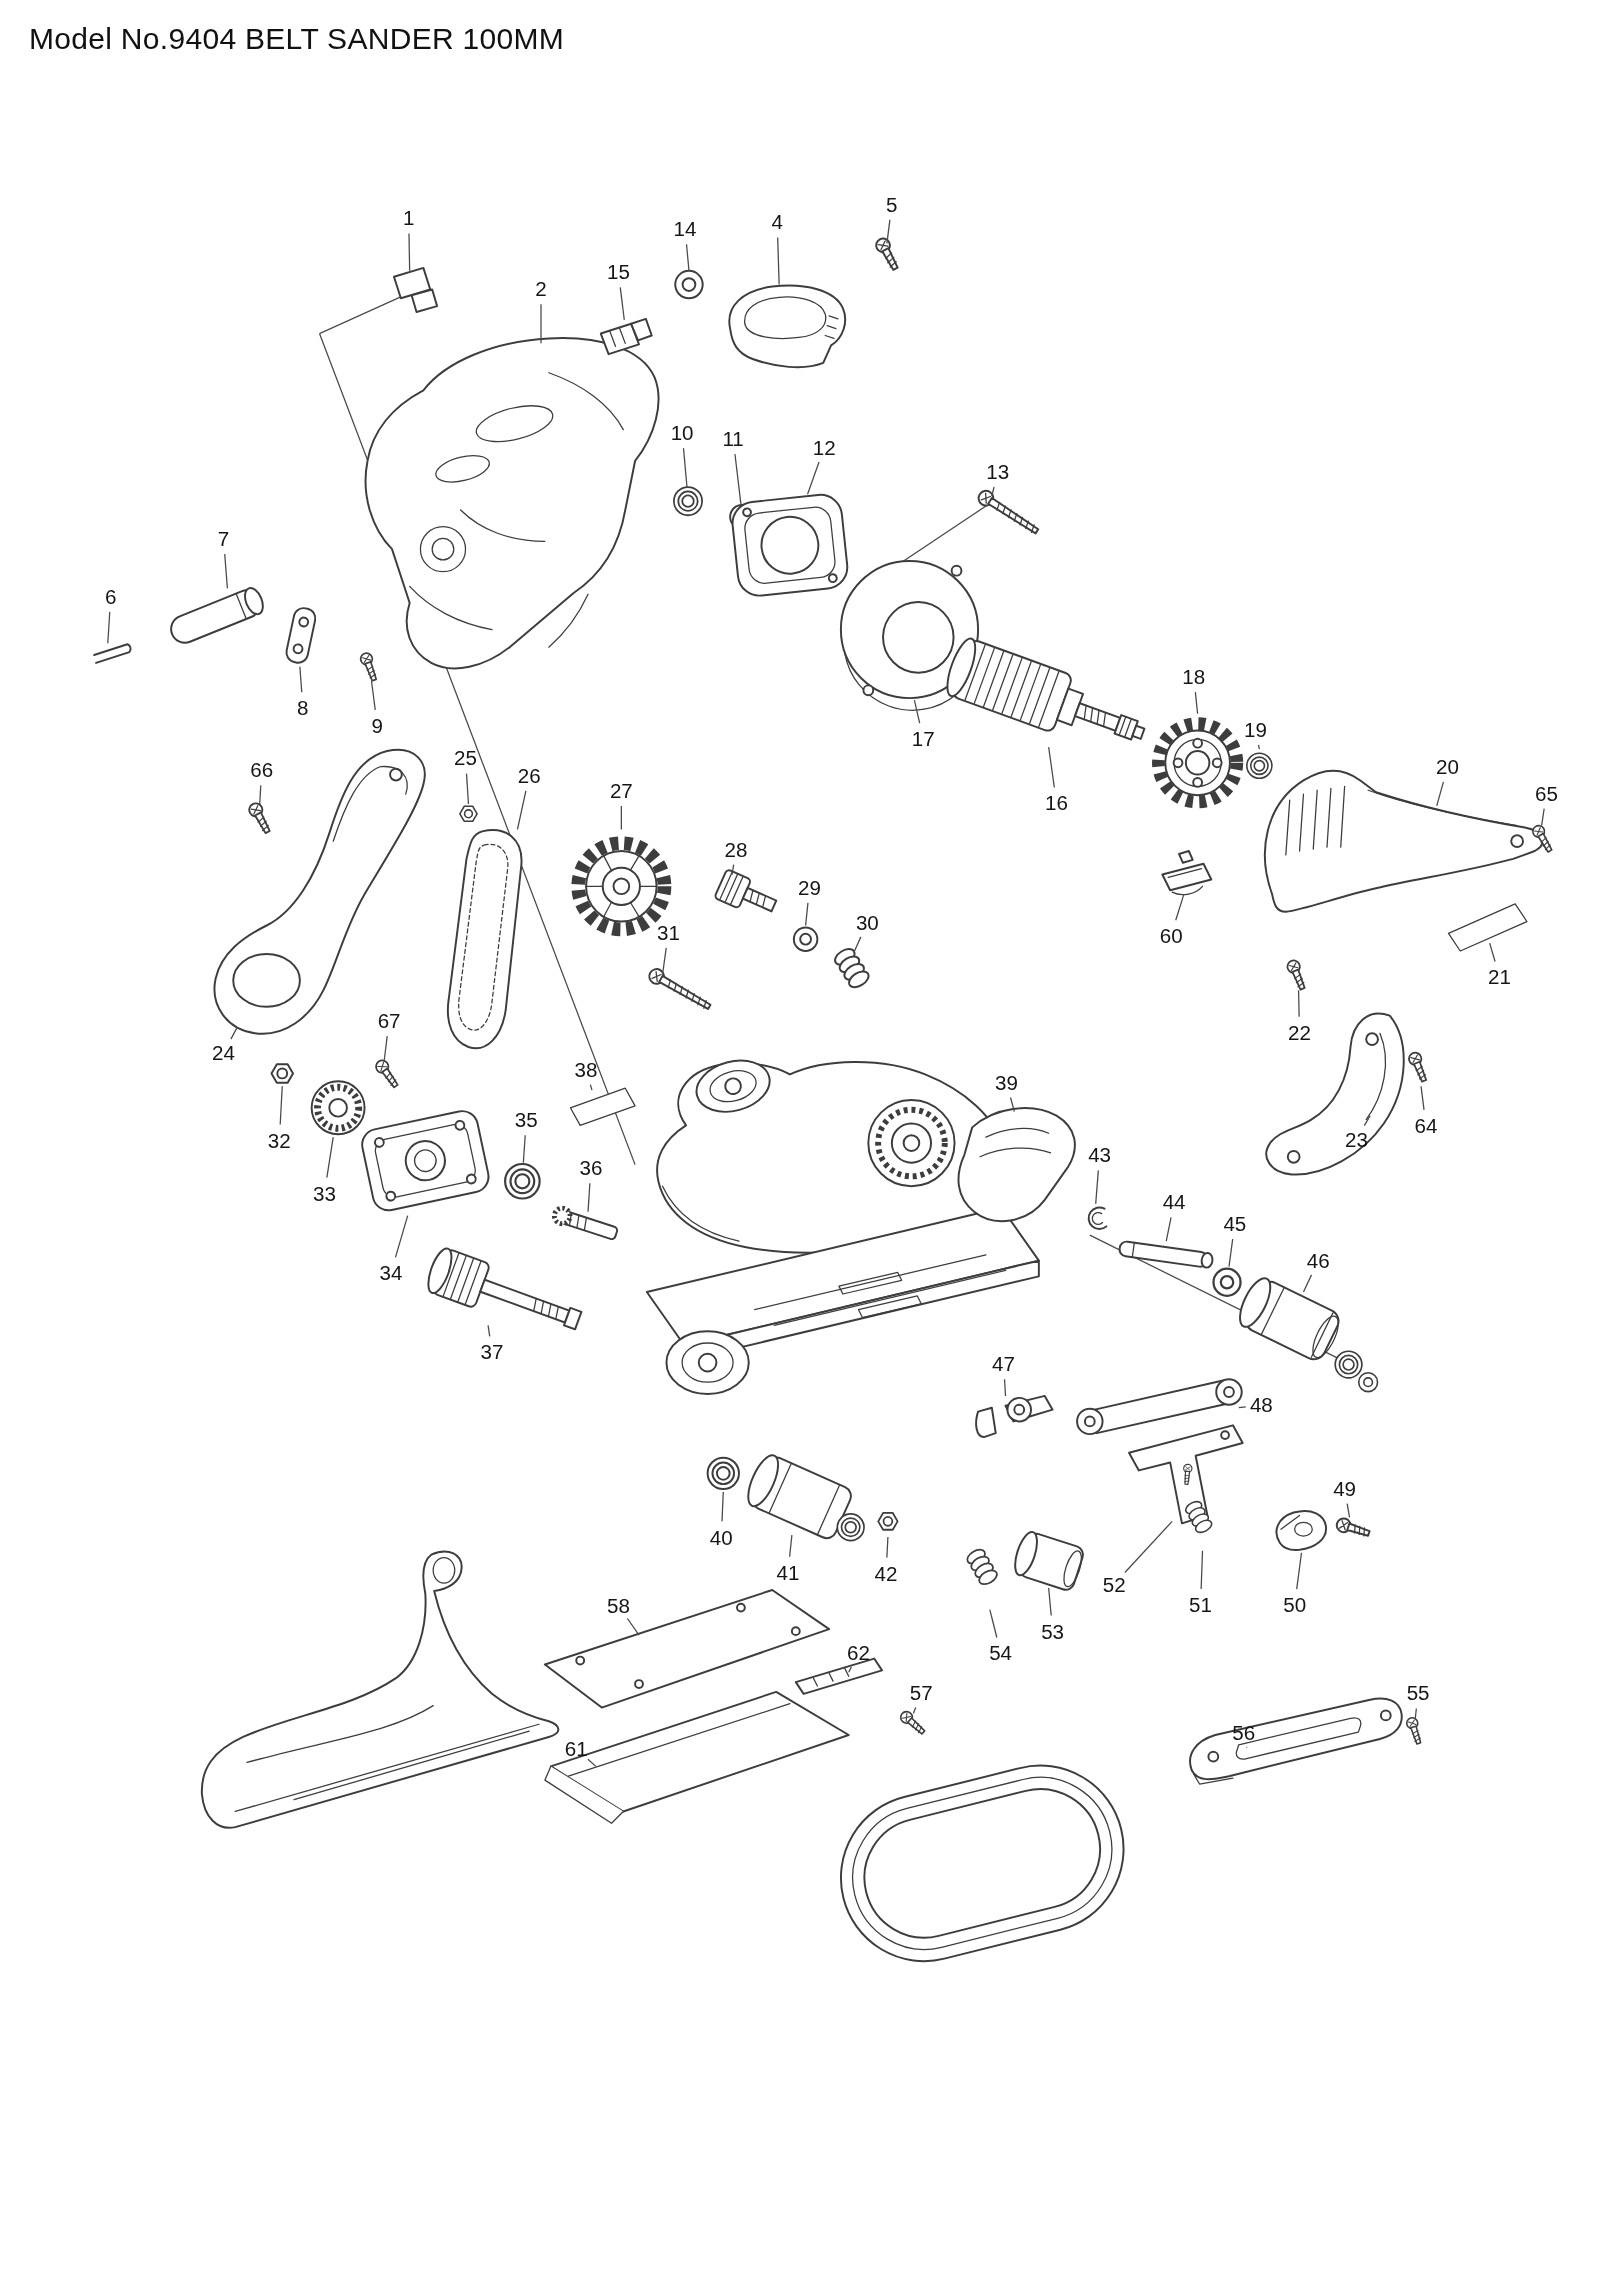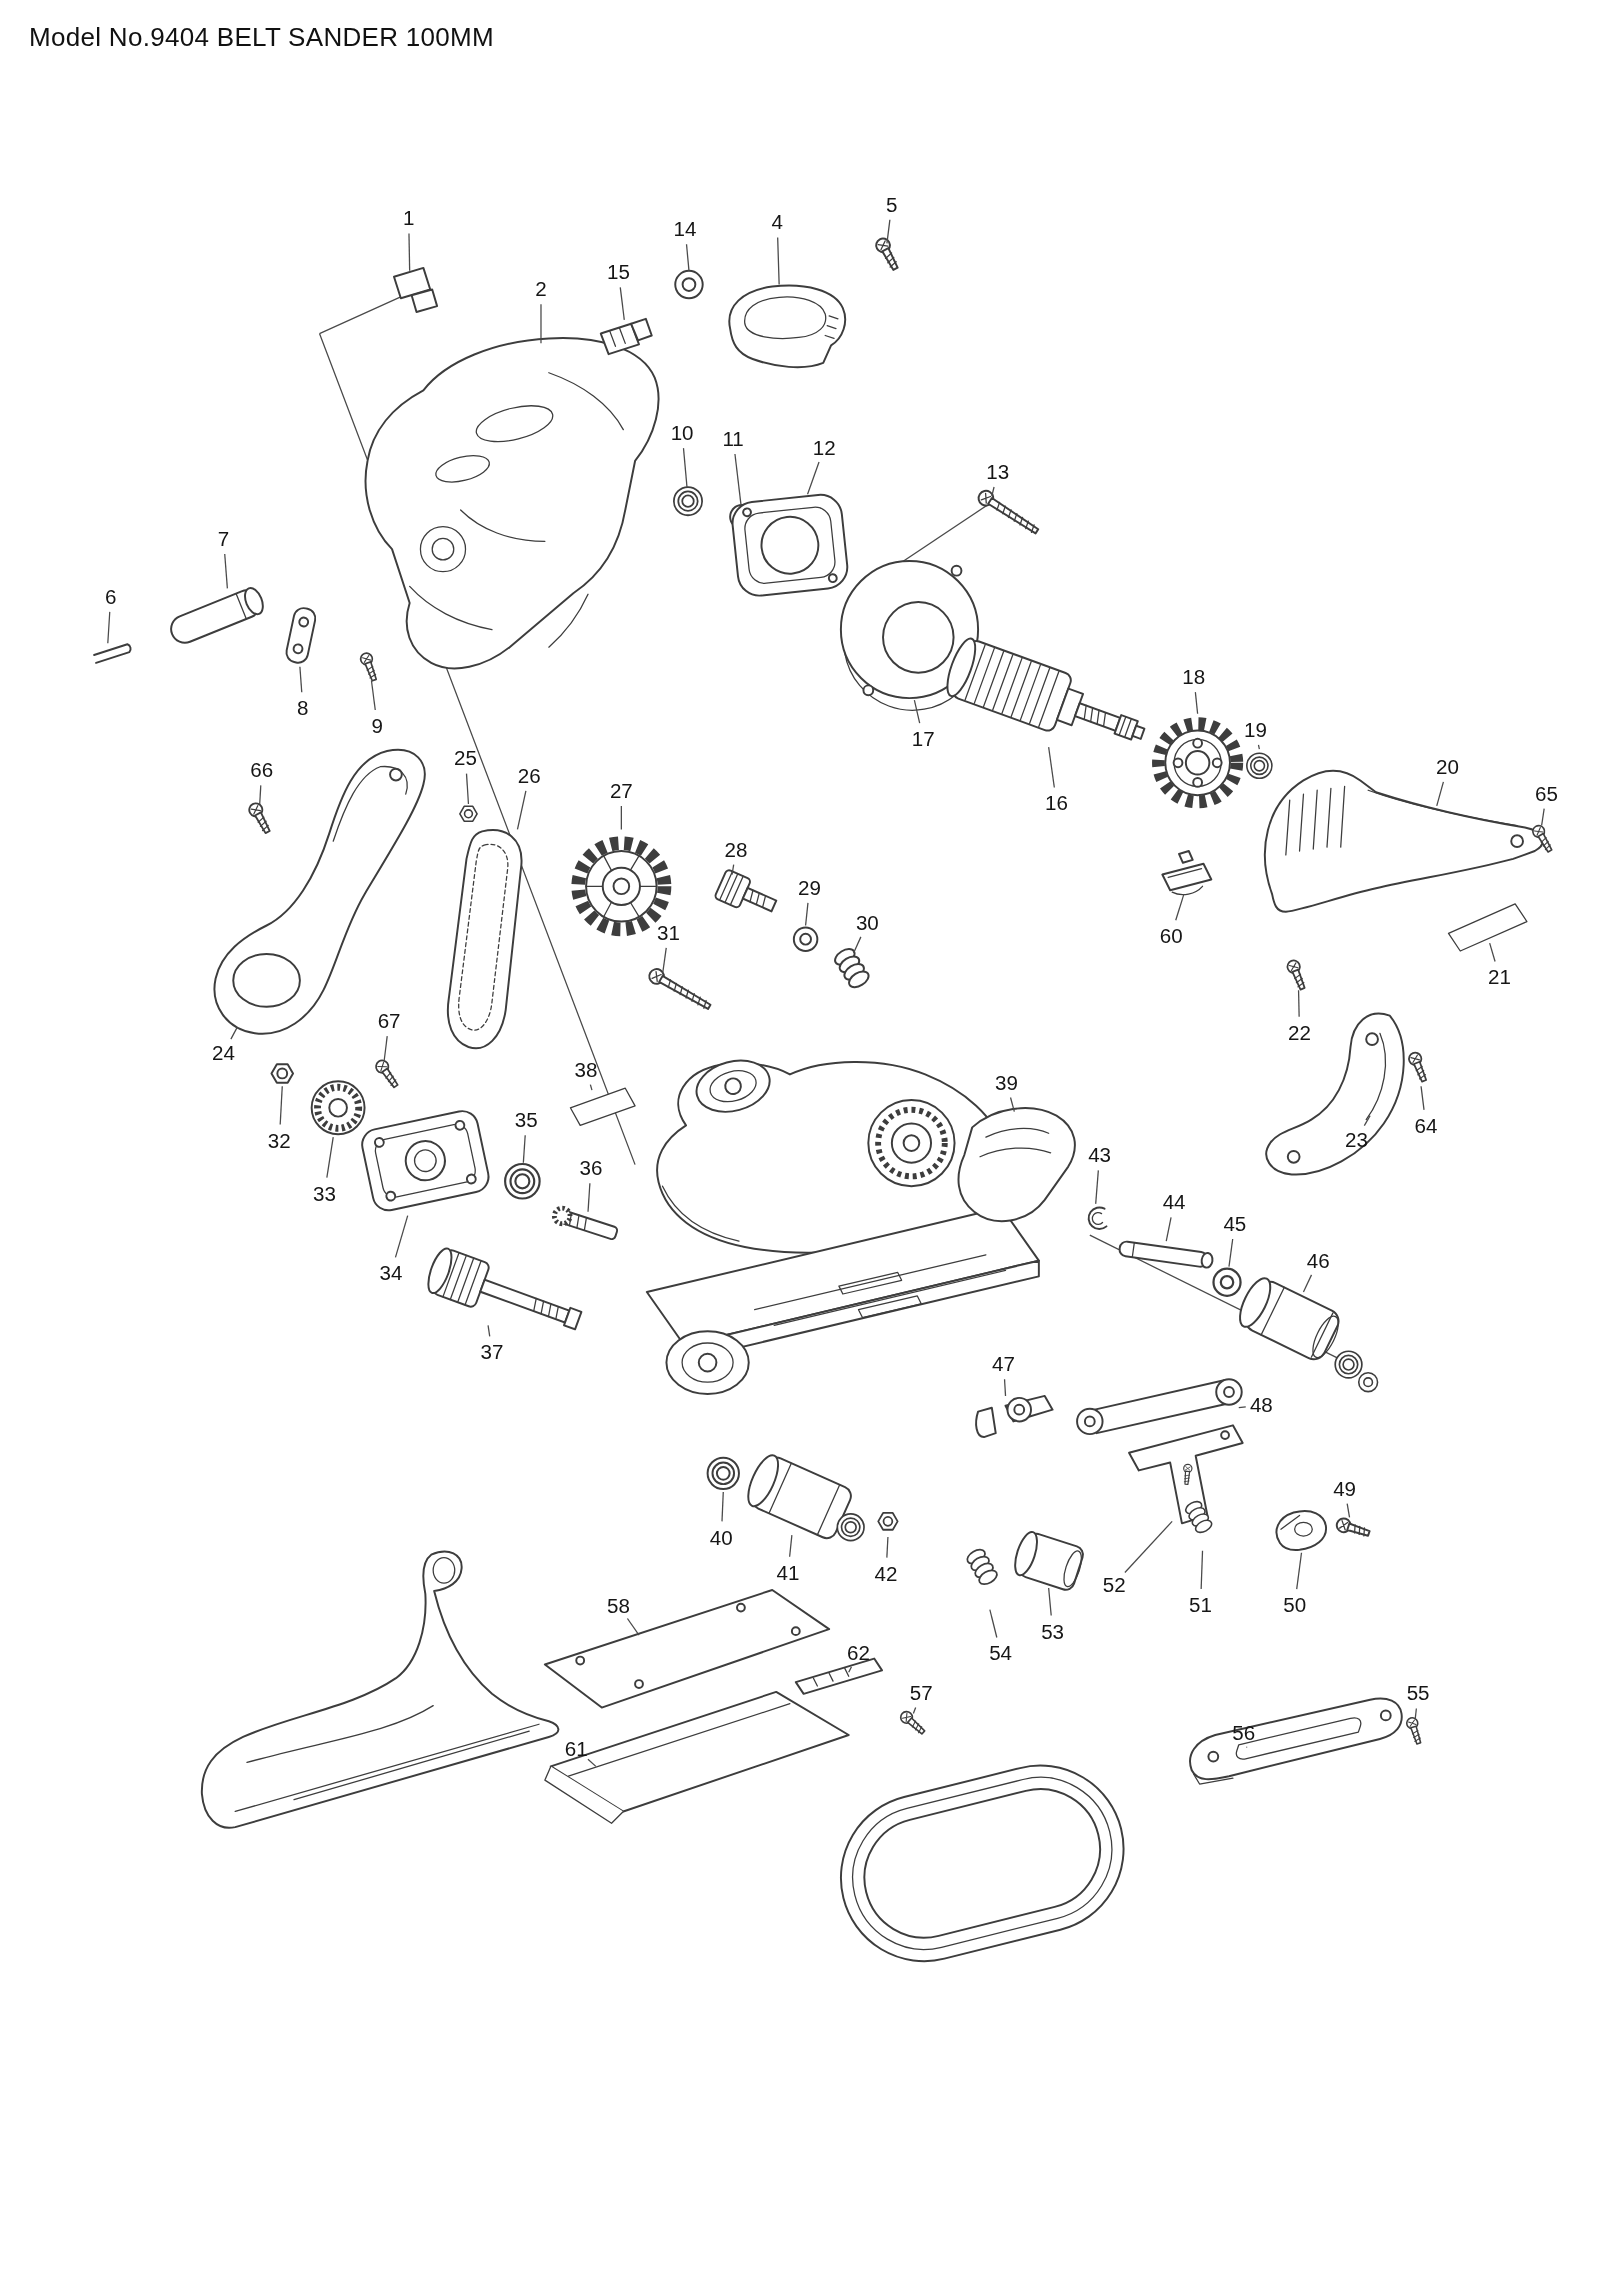--- a/index.html
+++ b/index.html
@@ -1,17 +1,17 @@
 <!DOCTYPE html>
 <html><head>
 <meta charset="utf-8">
 <style>
   html,body{margin:0;padding:0;background:#fff}
   .page{position:relative;width:1621px;height:2293px;background:#fff;font-family:"Liberation Sans",sans-serif;overflow:hidden}
-  .title{position:absolute;left:29px;top:21.6px;margin:0;font-size:26px;font-weight:400;color:#111;letter-spacing:0.3px}
+  .title{position:absolute;left:29px;top:21.6px;margin:0;font-size:30px;font-weight:400;color:#111;letter-spacing:0.3px}
   .diagram-svg{position:absolute;left:0;top:0}
   .ln{fill:none;stroke:#3d3d3d;stroke-width:2;stroke-linecap:round;stroke-linejoin:round}
   .fw{fill:#ffffff;stroke:#3d3d3d;stroke-width:2;stroke-linecap:round;stroke-linejoin:round}
   .leader{fill:none;stroke:#4a4a4a;stroke-width:1.3}
   .thin{stroke-width:1.3}
   .part-label{font-family:"Liberation Sans",sans-serif;font-size:21px;fill:#161616;text-anchor:middle;dominant-baseline:central}
 </style>
 </head>
 <body>
 

